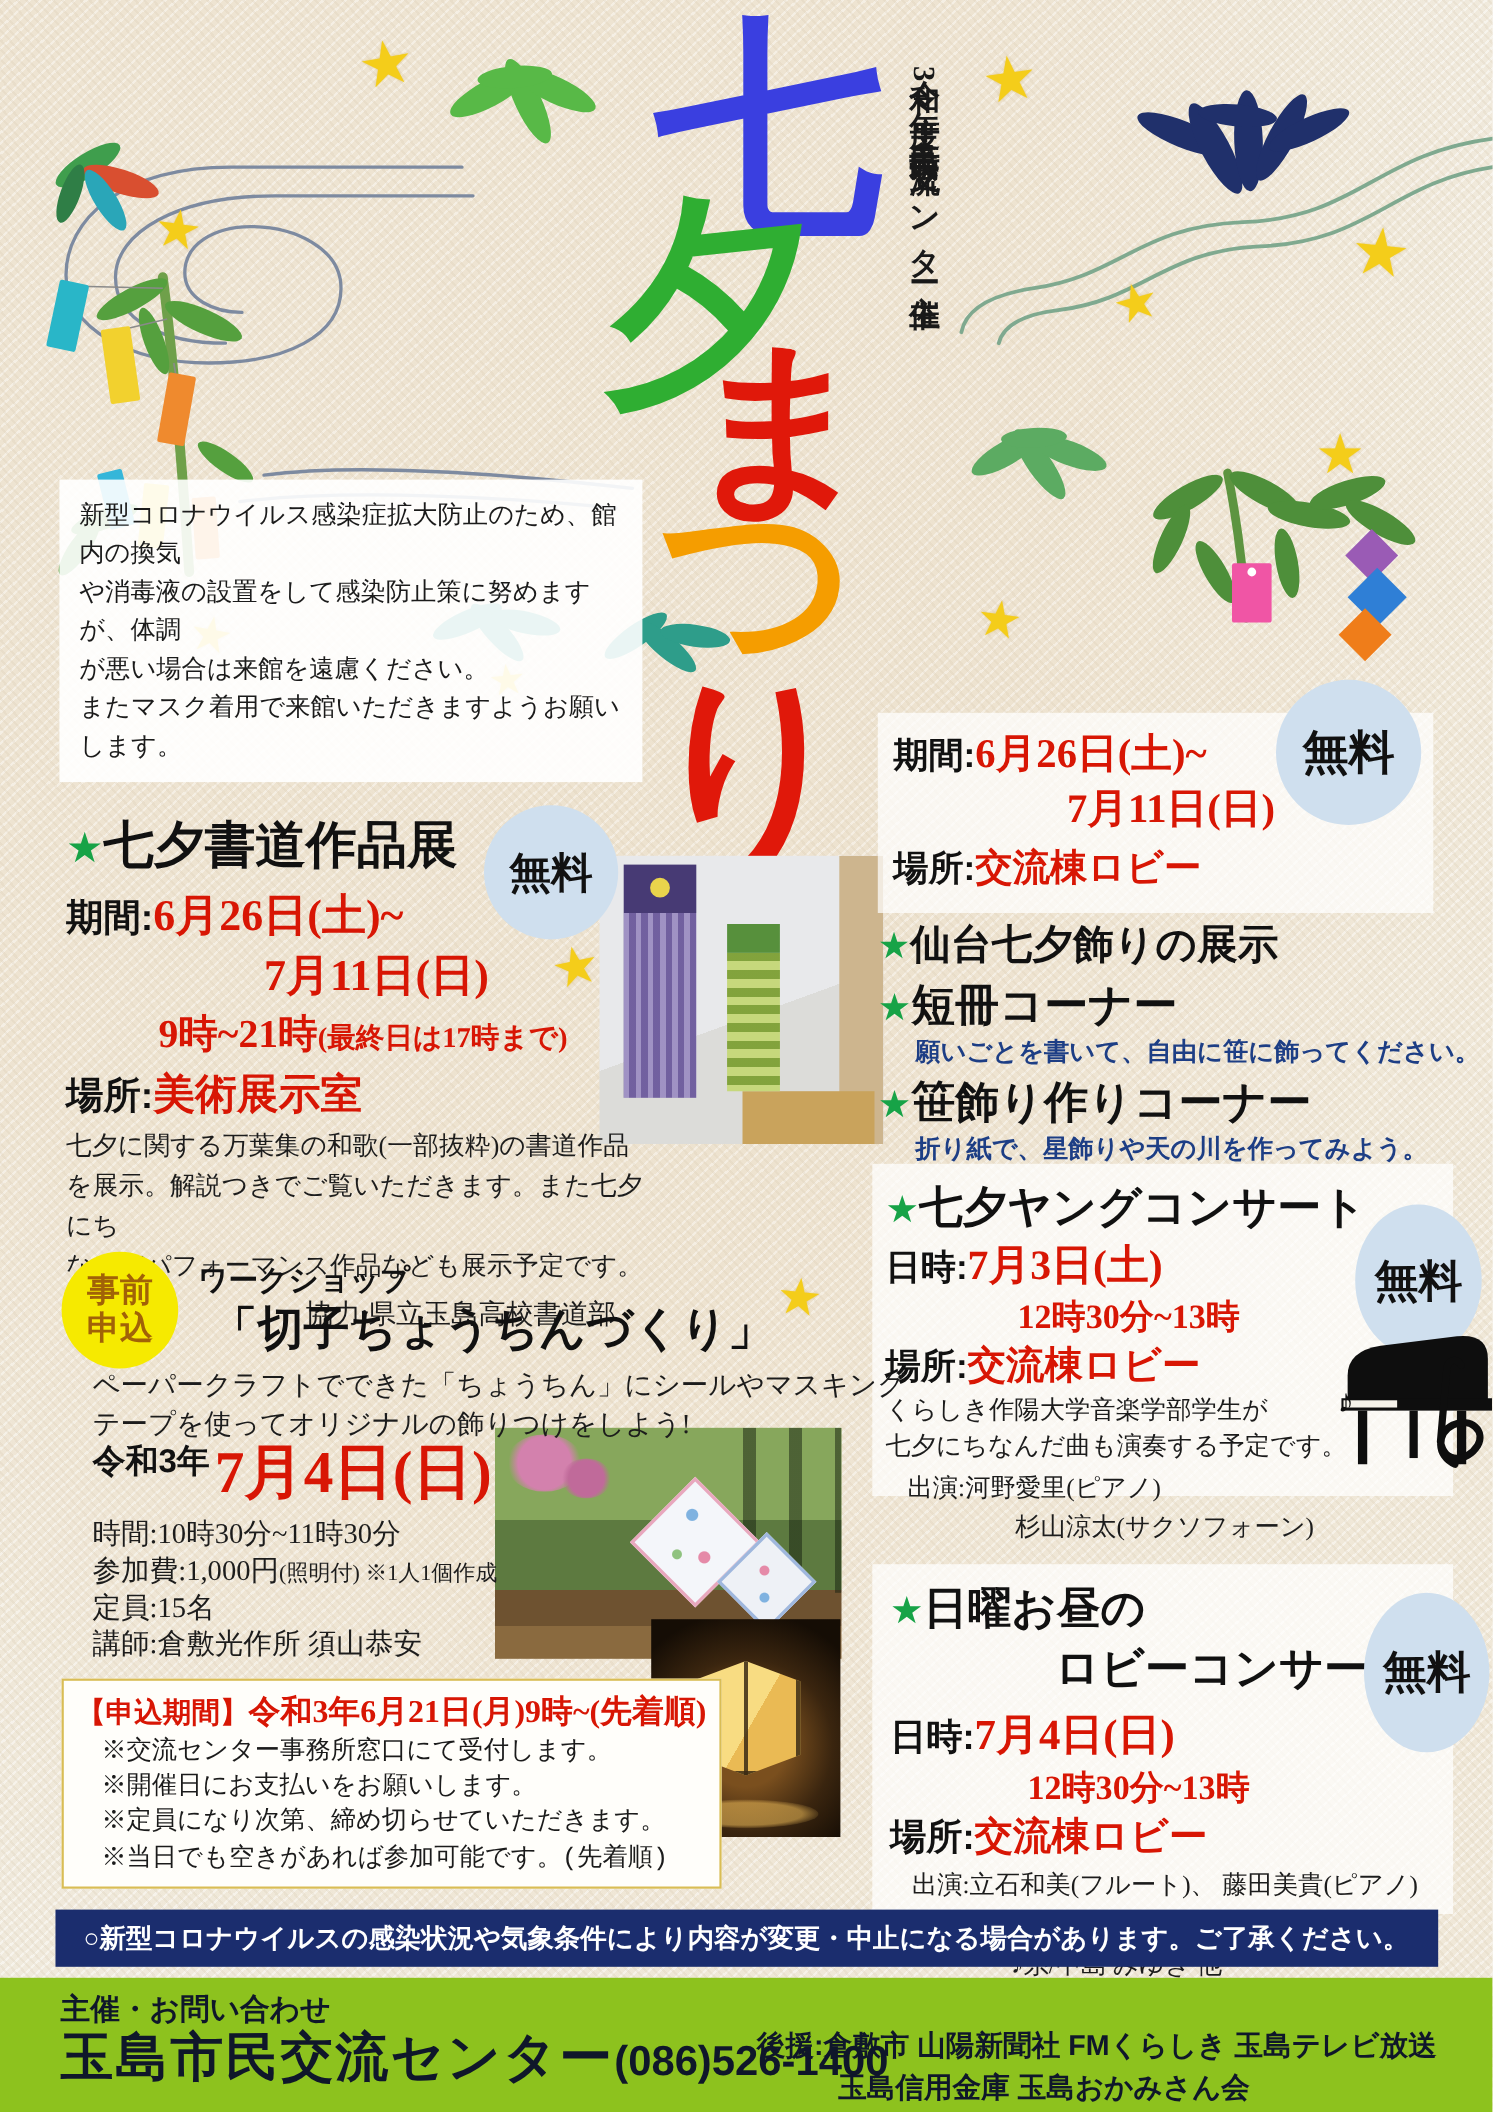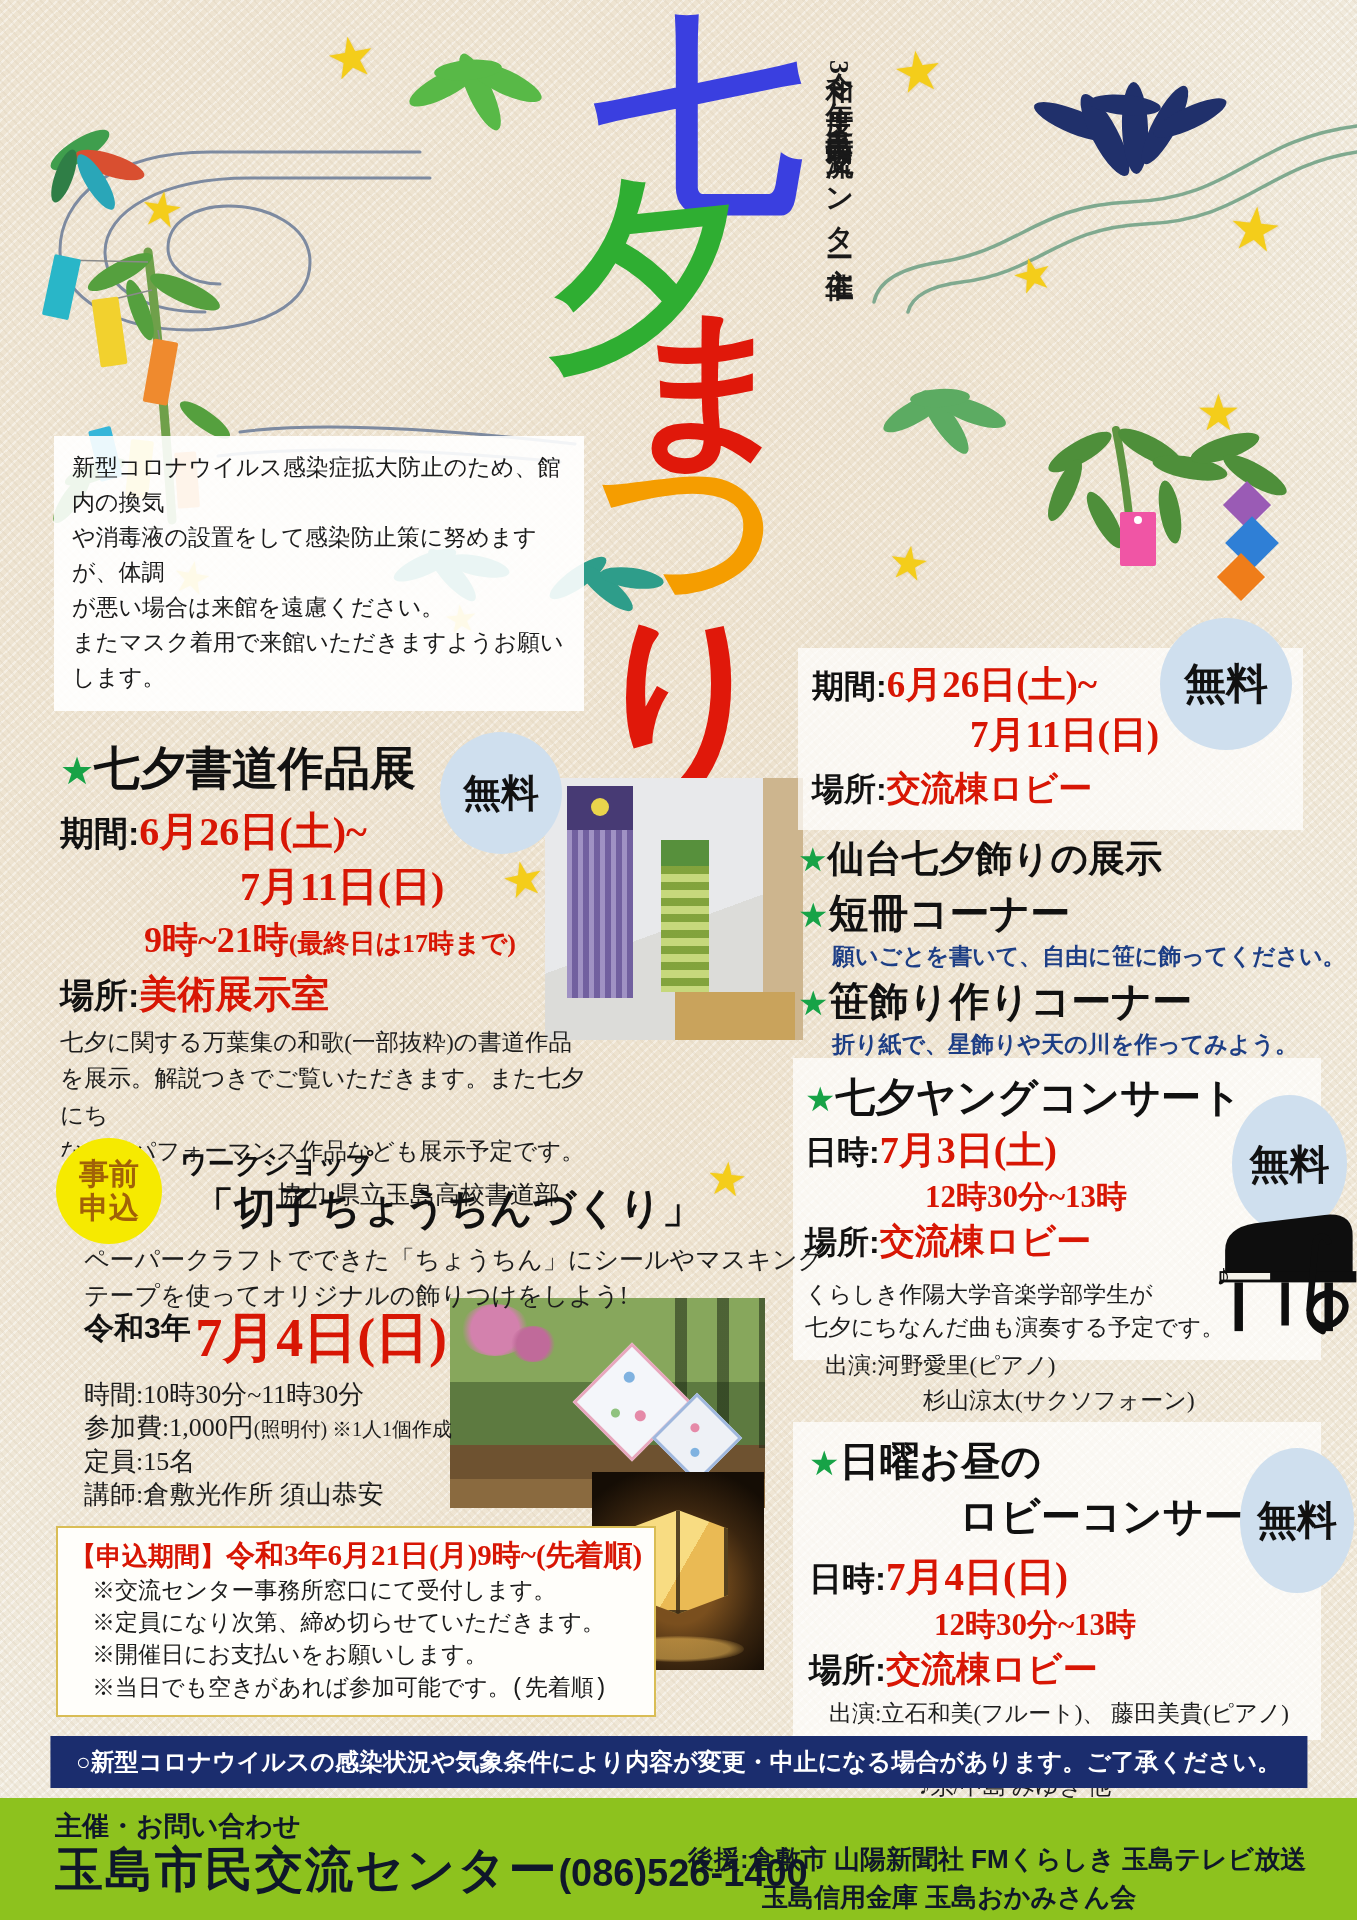--- a/index.html
+++ b/index.html
@@ -235,21 +235,21 @@
     </div>
     <div class="desc-serif" style="font-size:25px;text-align:right;padding-right:40px;margin-top:8px;">協力:県立玉島高校書道部</div>
   </div>
   <div class="free" style="left:440px;top:732px;width:122px;height:122px;font-size:38px;">無料</div>
 
   <div class="panel" style="left:793px;top:1058px;width:528px;height:302px;padding:12px 12px;box-sizing:border-box;">
     <div class="sec-title" style="font-size:40px;"><span class="star-g" style="font-size:34px;">★</span><span>七夕ヤングコンサート</span></div>
     <div class="row"><span class="lbl" style="font-size:32px;">日時:</span><span class="red" style="font-size:38px;">7月3日(土)</span></div>
     <div class="row" style="padding-left:120px;"><span class="red" style="font-size:31px;">12時30分~13時</span></div>
     <div class="row"><span class="lbl" style="font-size:32px;">場所:</span><span class="red" style="font-size:35px;">交流棟ロビー</span></div>
-    <div class="desc-serif" style="font-size:23px;line-height:1.45;margin-top:13px;">
+    <div class="desc-serif" style="font-size:23px;line-height:1.45;margin-top:0;">
       <div>くらしき作陽大学音楽学部学生が</div>
       <div>七夕にちなんだ曲も演奏する予定です。</div>
       <div style="padding-left:20px;margin-top:4px;">出演:河野愛里(ピアノ)</div>
       <div style="padding-left:118px;margin-top:2px;">杉山涼太(サクソフォーン)</div>
     </div>
   </div>
   <div class="free" style="left:1232px;top:1095px;width:115px;height:138px;font-size:40px;">無料</div>
 
   <svg class="abs" style="left:1212px;top:1198px;z-index:3;" width="150" height="150" viewBox="0 0 160 160">
     <path fill="#0e0e0e" d="M14,78 L14,56 Q14,32 46,27 L120,18 Q150,15 150,40 L150,80 L14,80 Z"></path>
@@ -308,22 +308,22 @@
                        linear-gradient(0deg,rgba(58,42,20,.85) 0 4px,rgba(0,0,0,0) 4px 100%);"></div>
     </div>
     <div class="abs" style="left:20px;bottom:8px;width:132px;height:26px;border-radius:50%;background:radial-gradient(ellipse,rgba(240,190,90,.55) 0 55%,rgba(0,0,0,0) 75%);"></div>
   </div>
 
   <div class="appbox">
     <div class="row">
       <span class="red gothic" style="font-size:26px;font-weight:900;">【申込期間】</span><span class="red" style="font-size:29px;">令和3年6月21日(月)9時~(先着順)</span>
     </div>
     <div class="appnote">※交流センター事務所窓口にて受付します。</div>
+    <div class="appnote">※開催日にお支払いをお願いします。</div>
     <div class="appnote">※定員になり次第、締め切らせていただきます。</div>
-    <div class="appnote">※開催日にお支払いをお願いします。</div>
     <div class="appnote">※当日でも空きがあれば参加可能です。(先着順)</div>
   </div>
 
   <div class="panel" style="left:793px;top:1422px;width:528px;height:318px;padding:12px 16px;box-sizing:border-box;">
     <div class="sec-title" style="font-size:40px;"><span class="star-g" style="font-size:34px;">★</span><span>日曜お昼の</span></div>
     <div class="sec-title" style="font-size:40px;padding-left:150px;">ロビーコンサート</div>
     <div class="row" style="margin-top:6px;"><span class="lbl" style="font-size:33px;">日時:</span><span class="red" style="font-size:39px;">7月4日(日)</span></div>
     <div class="row" style="padding-left:125px;"><span class="red" style="font-size:31px;">12時30分~13時</span></div>
     <div class="row"><span class="lbl" style="font-size:33px;">場所:</span><span class="red" style="font-size:35px;">交流棟ロビー</span></div>
     <div class="desc-serif" style="font-size:23px;line-height:1.5;margin-top:4px;">

